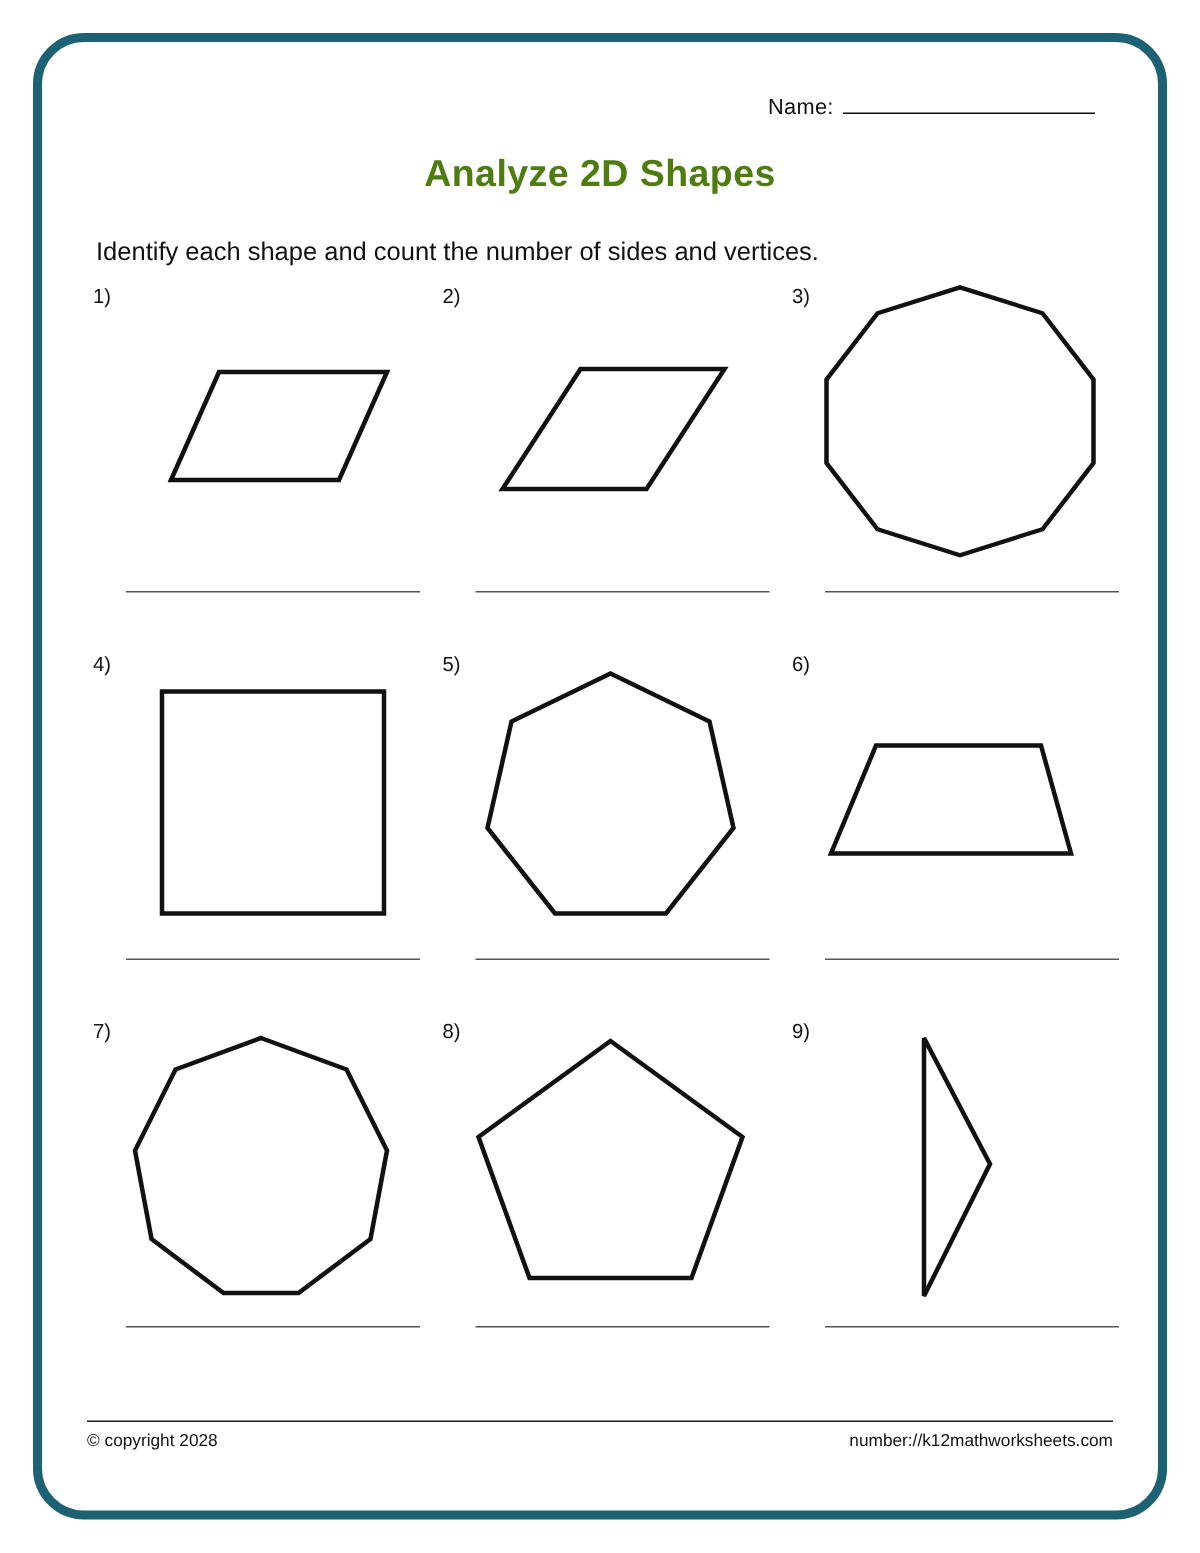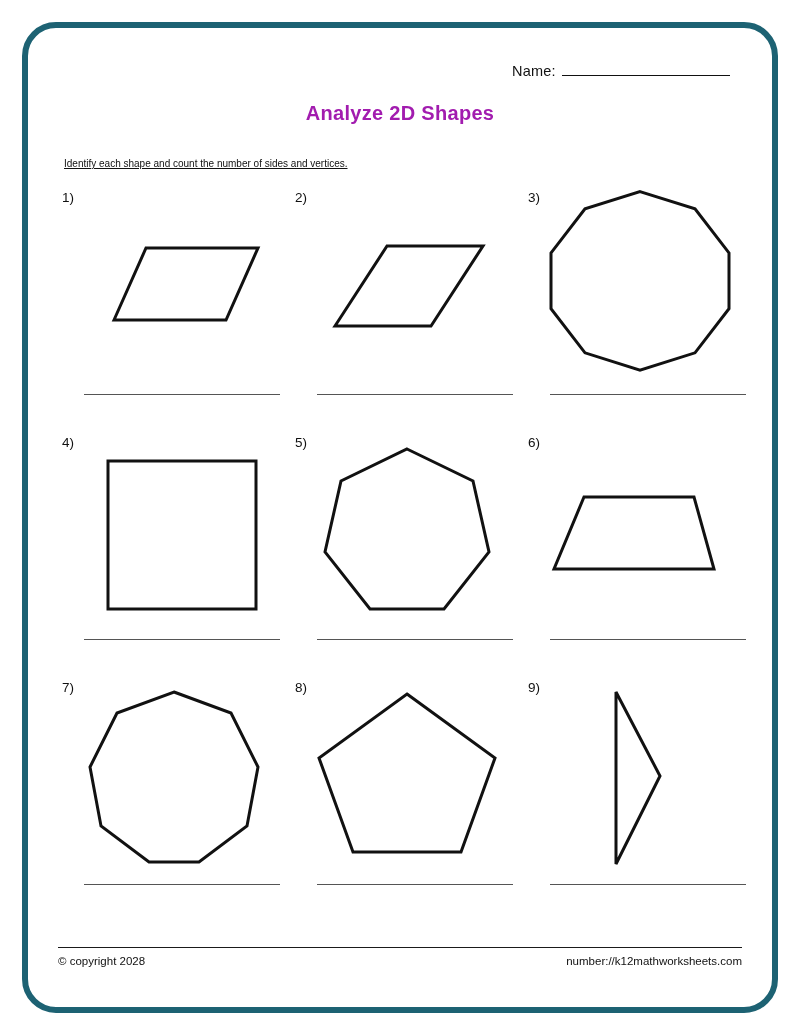--- a/index.html
+++ b/index.html
@@ -58,33 +58,32 @@
     height: 13px;
     vertical-align: baseline;
   }
 
   .title {
     position: absolute;
     top: 68px;
     left: 0;
     width: 732px;
     text-align: center;
-    font-size: 20px;
+    font-size: 25px;
     font-weight: bold;
     letter-spacing: 0.3px;
-    color: #a21caf;
+    color: #4d7c0f;
   }
 
   .instructions {
     position: absolute;
     top: 124px;
     left: 30px;
-    font-size: 10px;
-    color: #111;
-    text-decoration: underline;
+    font-size: 17px;
+    color: #111;
   }
 
   .grid {
     position: absolute;
     top: 152px;
     left: 22px;
     width: 700px;
     display: flex;
     flex-wrap: wrap;
   }

